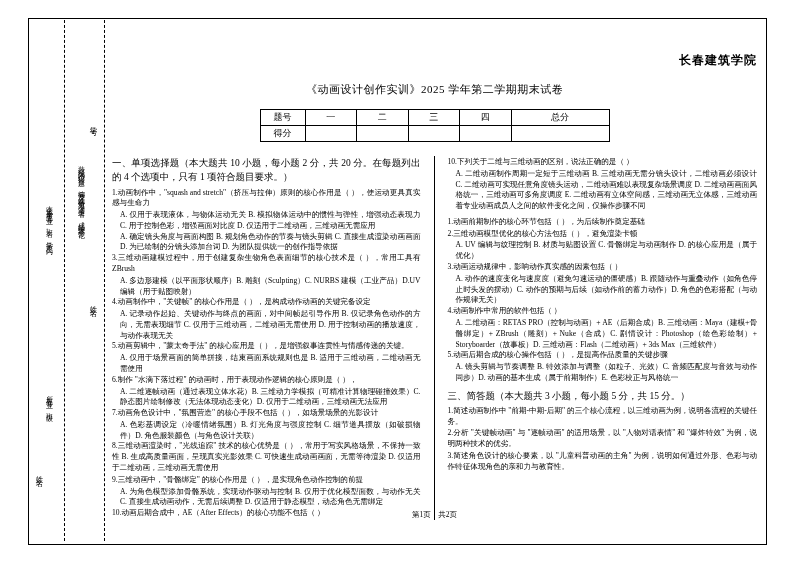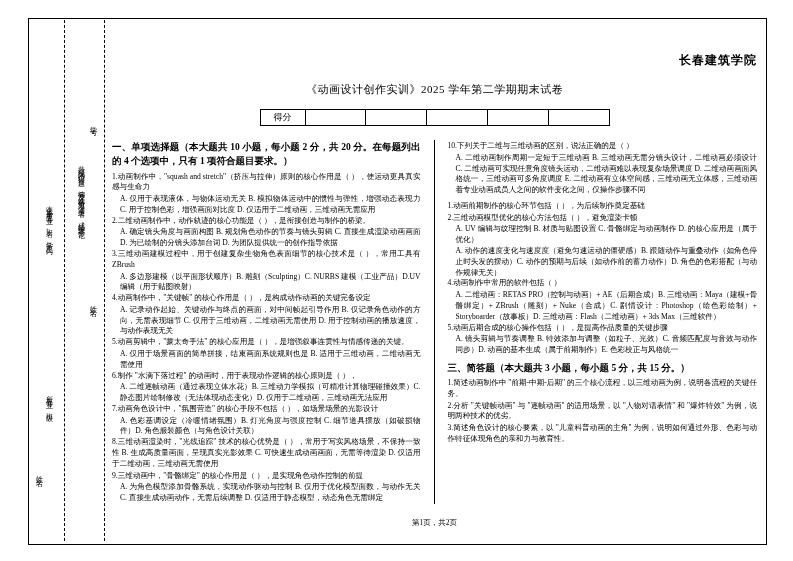--- a/index.html
+++ b/index.html
@@ -48,31 +48,31 @@
   table.scoretable td.lbl{width:44px;}
   .cols{
     display:flex;margin-top:14px;position:relative;
   }
   .col{
     width:50%;box-sizing:border-box;
   }
   .col.left{padding-right:13px;border-right:1px solid #000;}
   .col.right{padding-left:13px;}
   .sec-h{
-    font-weight:bold;font-size:9.5px;line-height:1.5;margin-bottom:3px;text-align:justify;
+    font-weight:normal;font-size:9.5px;line-height:1.5;margin-bottom:3px;text-align:justify;
   }
   .q{
     font-size:7.6px;line-height:1.42;margin:0 0 1px 0;text-align:justify;
     text-justify:inter-ideograph;
   }
   .opt{
     font-size:7.6px;line-height:1.42;margin:0;padding-left:8px;text-align:justify;
   }
   .footer{
-    position:absolute;left:0;right:0;bottom:8px;text-align:center;font-size:7.5px;
+    position:absolute;left:0;right:0;bottom:16px;text-align:center;font-size:7.5px;
   }
   .spacer6{height:5px;}
 </style>
 </head>
 <body>
 
 <div class="page">
   <div class="sheet">
 
     <div class="border-outer"></div>
@@ -89,41 +89,48 @@
       <div class="vtext" style="left:34px;top:470px;">姓名：</div>
     </div>
 
     <div class="content">
 
       <div class="school">长春建筑学院</div>
       <div class="title">《动画设计创作实训》2025 学年第二学期期末试卷</div>
 
       <table class="scoretable">
         <tbody>
+            <tr>
+          <td class="lbl">题号</td>
+          <td>一</td>
+          <td>二</td>
+          <td>三</td>
+          <td>四</td>
+          <td>总分</td>
+        </tr>
         <tr>
           <td class="lbl">得分</td>
           <td></td>
           <td></td>
           <td></td>
           <td></td>
           <td></td>
         </tr>
       </tbody>
         </table>
 
       <div class="cols">
 
         <div class="col left">
 
           <div class="sec-h">一、单项选择题（本大题共 10 小题，每小题 2 分，共 20 分。在每题列出的 4 个选项中，只有 1 项符合题目要求。）</div>
 
           <div class="q">1.动画制作中，"squash and stretch"（挤压与拉伸）原则的核心作用是（ ），使运动更具真实感与生命力</div>
           <div class="opt">A. 仅用于表现液体，与物体运动无关 B. 模拟物体运动中的惯性与弹性，增强动态表现力 C. 用于控制色彩，增强画面对比度 D. 仅适用于二维动画，三维动画无需应用</div>
 
-          <div class="q">2.二维动画制作中，动作轨迹的核心功能是（ ），是衔接创造与制作的桥梁。</div>
           <div class="opt">A. 确定镜头角度与画面构图 B. 规划角色动作的节奏与镜头剪辑 C. 直接生成渲染动画画面 D. 为已绘制的分镜头添加台词 D. 为团队提供统一的创作指导依据</div>
 
           <div class="q">3.三维动画建模过程中，用于创建复杂生物角色表面细节的核心技术是（ ），常用工具有 ZBrush</div>
           <div class="opt">A. 多边形建模（以平面形状顺序）B. 雕刻（Sculpting）C. NURBS 建模（工业产品）D.UV 编辑（用于贴图映射）</div>
 
           <div class="q">4.动画制作中，"关键帧" 的核心作用是（ ），是构成动作动画的关键完备设定</div>
           <div class="opt">A. 记录动作起始、关键动作与终点的画面，对中间帧起引导作用 B. 仅记录角色动作的方向，无需表现细节 C. 仅用于三维动画，二维动画无需使用 D. 用于控制动画的播放速度，与动作表现无关</div>
 
           <div class="q">5.动画剪辑中，"蒙太奇手法" 的核心应用是（ ），是增强叙事连贯性与情感传递的关键。</div>
           <div class="opt">A. 仅用于场景画面的简单拼接，结束画面系统规则也是 B. 适用于三维动画，二维动画无需使用</div>
@@ -132,36 +139,38 @@
           <div class="opt">A. 二维逐帧动画（通过表现立体水花）B. 三维动力学模拟（可精准计算物理碰撞效果）C. 静态图片绘制修改（无法体现动态变化）D. 仅用于二维动画，三维动画无法应用</div>
 
           <div class="q">7.动画角色设计中，"氛围营造" 的核心手段不包括（ ），如场景场景的光影设计</div>
           <div class="opt">A. 色彩基调设定（冷暖情绪氛围）B. 灯光角度与强度控制 C. 细节道具摆放（如破损物件）D. 角色服装颜色（与角色设计关联）</div>
 
           <div class="q">8.三维动画渲染时，"光线追踪" 技术的核心优势是（ ），常用于写实风格场景，不保持一致性 B. 生成高质量画面，呈现真实光影效果 C. 可快速生成动画画面，无需等待渲染 D. 仅适用于二维动画，三维动画无需使用</div>
 
           <div class="q">9.三维动画中，"骨骼绑定" 的核心作用是（ ），是实现角色动作控制的前提</div>
           <div class="opt">A. 为角色模型添加骨骼系统，实现动作驱动与控制 B. 仅用于优化模型面数，与动作无关 C. 直接生成动画动作，无需后续调整 D. 仅适用于静态模型，动态角色无需绑定</div>
 
+          <div class="q">10.动画后期合成中，AE（After Effects）的核心功能不包括（ ）</div>
 
         </div>
 
         <div class="col right">
 
           <div class="q" style="margin-top:1px;">10.下列关于二维与三维动画的区别，说法正确的是（ ）</div>
           <div class="opt">A. 二维动画制作周期一定短于三维动画 B. 三维动画无需分镜头设计，二维动画必须设计 C. 二维动画可实现任意角度镜头运动，二维动画难以表现复杂场景调度 D. 二维动画画面风格统一，三维动画可多角度调度 E. 二维动画有立体空间感，三维动画无立体感，三维动画着专业动画成员人之间的软件变化之间，仅操作步骤不同</div>
 
           <div class="spacer6"></div>
 
 
           <div class="q">1.动画前期制作的核心环节包括（ ），为后续制作奠定基础</div>
 
           <div class="q">2.三维动画模型优化的核心方法包括（ ），避免渲染卡顿</div>
           <div class="opt">A. UV 编辑与纹理控制 B. 材质与贴图设置 C. 骨骼绑定与动画制作 D. 的核心应用是（属于优化）</div>
 
+          <div class="q">3.动画运动规律中，影响动作真实感的因素包括（ ）</div>
           <div class="opt">A. 动作的速度变化与速度度（避免匀速运动的僵硬感）B. 跟随动作与重叠动作（如角色停止时头发的摆动）C. 动作的预期与后续（如动作前的蓄力动作）D. 角色的色彩搭配（与动作规律无关）</div>
 
           <div class="q">4.动画制作中常用的软件包括（ ）</div>
           <div class="opt">A. 二维动画：RETAS PRO（控制与动画）+ AE（后期合成）B. 三维动画：Maya（建模+骨骼绑定）+ ZBrush（雕刻）+ Nuke（合成）C. 剧情设计：Photoshop（绘色彩绘制）+ Storyboarder（故事板）D. 三维动画：Flash（二维动画）+ 3ds Max（三维软件）</div>
 
           <div class="q">5.动画后期合成的核心操作包括（ ），是提高作品质量的关键步骤</div>
           <div class="opt">A. 镜头剪辑与节奏调整 B. 特效添加与调整（如粒子、光效）C. 音频匹配度与音效与动作同步）D. 动画的基本生成（属于前期制作）E. 色彩校正与风格统一</div>
 
           <div class="spacer6"></div>
 

